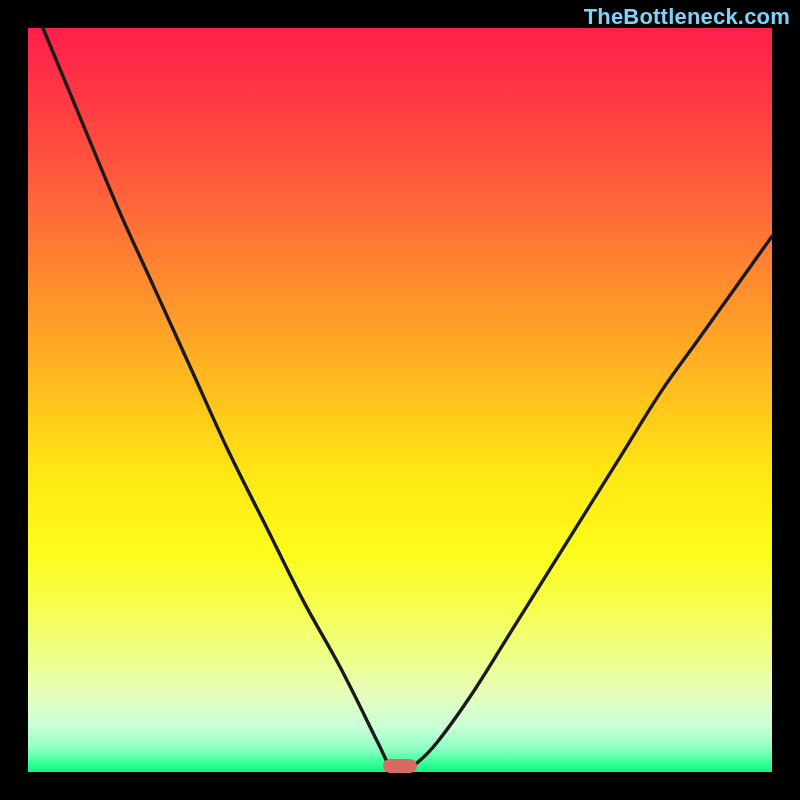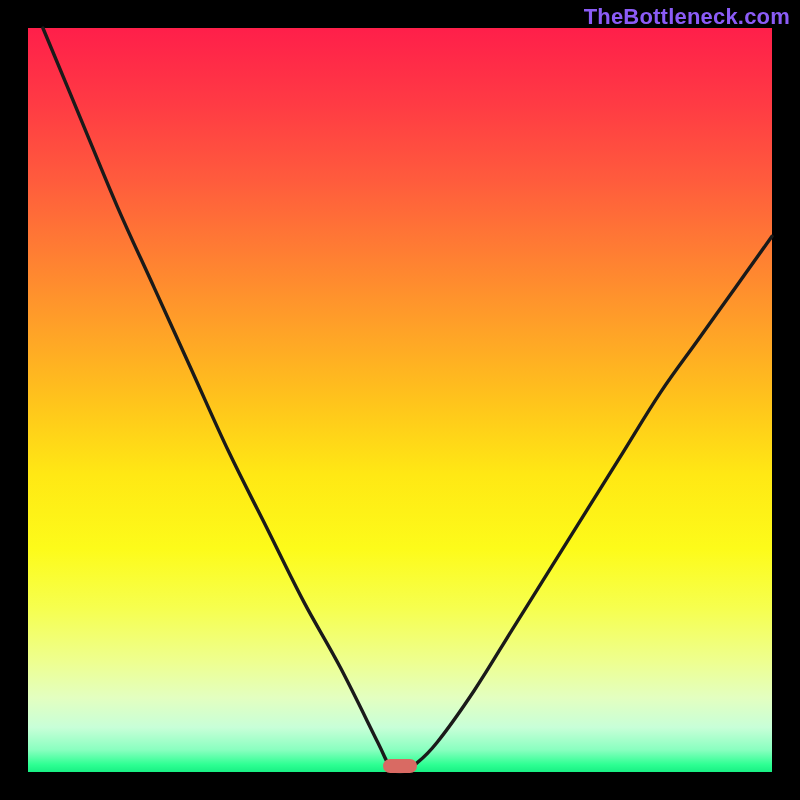--- a/index.html
+++ b/index.html
@@ -14,21 +14,21 @@
   .frame {
     position: relative;
     width: 800px;
     height: 800px;
     background: #000;
   }
   .watermark {
     position: absolute;
     top: 4px;
     right: 10px;
-    color: #8b5cf6;
+    color: #7dd3fc;
     font-size: 22px;
     font-weight: 600;
     letter-spacing: 0.2px;
     z-index: 5;
     user-select: none;
   }
   .plot-area {
     position: absolute;
     left: 28px;
     top: 28px;

